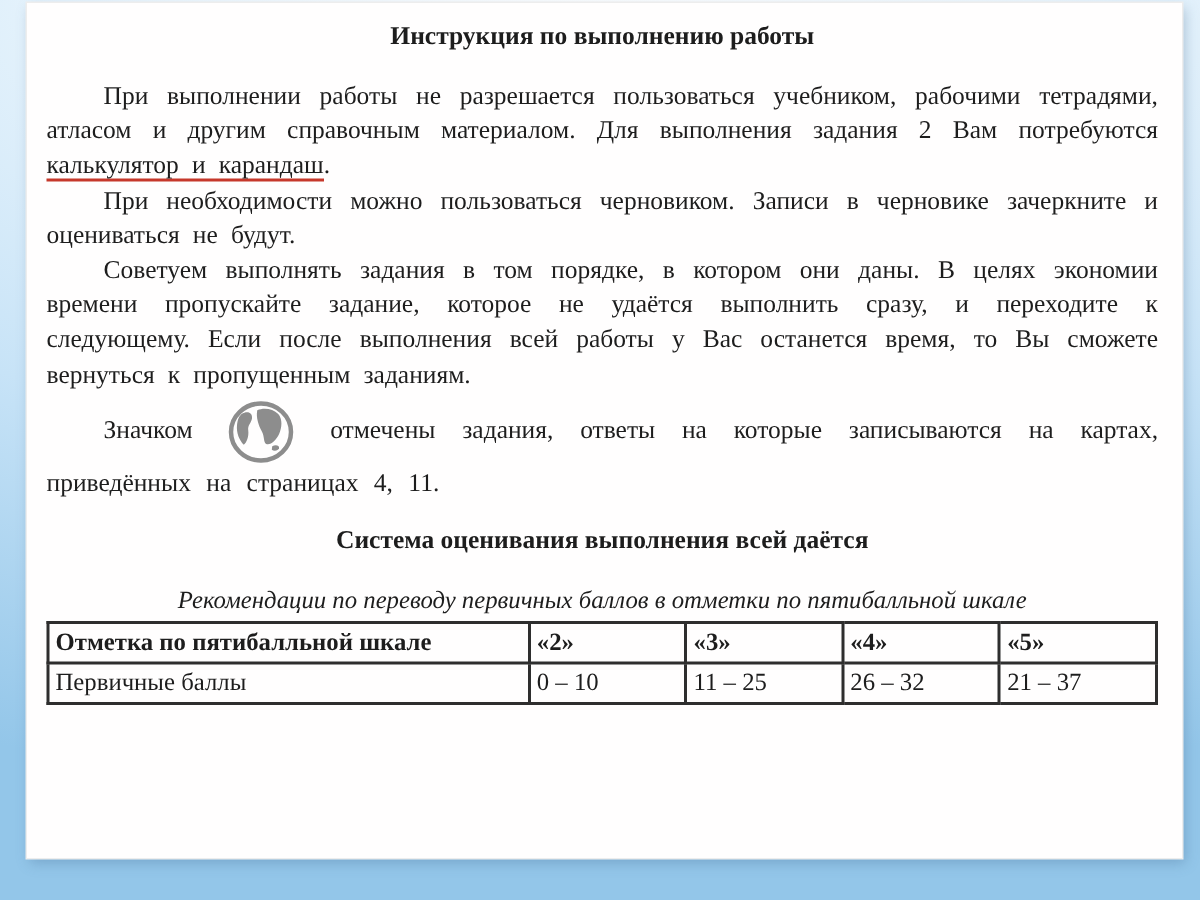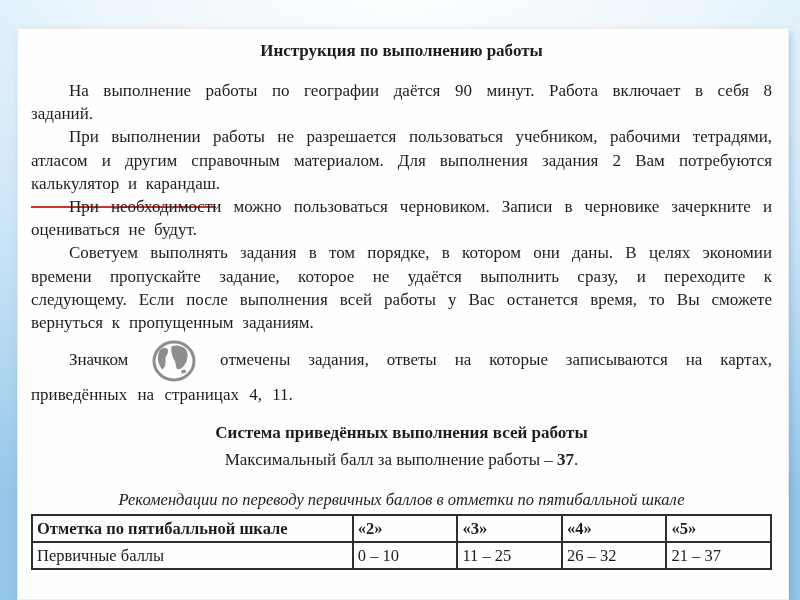--- a/index.html
+++ b/index.html
@@ -12,21 +12,21 @@
     overflow: hidden;
     position: relative;
     font-family: "Liberation Serif", "DejaVu Serif", serif;
     color: #1d1d1d;
     background:
       radial-gradient(ellipse 130% 95% at 50% -5%, #ffffff 0%, #eef7fd 28%, #c7e3f7 62%, #93c6e9 100%);
   }
   .panel {
     position: absolute;
     left: 18px;
-    top: 29px;
+    top: 2px;
     width: 770px;
     min-height: 570px;
     box-sizing: border-box;
     background: #fffefe;
     box-shadow: 0 0 0 1px #ededed, 2px 3px 8px rgba(70, 110, 150, 0.35);
     padding: 9px 16px 5px 13px;
   }
   .doc-title {
     margin: 3px 0 18px 0;
     font-size: 17px;
@@ -36,21 +36,21 @@
   p.body {
     margin: 0;
     font-size: 17px;
     line-height: 23.2px;
     text-align: justify;
     text-indent: 38px;
     word-spacing: 4.5px;
   }
   .marked {
     border-bottom: 2.5px solid #c6382b;
-    padding-bottom: 13px;
+    padding-bottom: 0;
   }
   .icon-line {
     margin: 6px 0 16px 0;
     font-size: 17px;
     line-height: 25px;
     text-align: justify;
     text-indent: 38px;
     word-spacing: 6px;
   }
   .globe {
@@ -98,43 +98,41 @@
   .col-wide { width: 45%; }
   .col-mark { width: 13.75%; }
 </style>
 </head>
 <body>
 
 <div class="panel">
 
   <h1 class="doc-title">Инструкция по выполнению работы</h1>
 
-  <p class="body">На выполнение работы по географии даётся 90 минут. Работа включает в себя 8 заданий.</p>
 
 
   <p class="body"><span>При выполнении работы не разрешается пользоваться учебником, рабочими тетрадями, атласом и другим справочным материалом. Для выполнения задания 2 Вам потребуются </span><span class="marked">калькулятор и карандаш</span><span>.</span></p>
 
   <p class="body">При необходимости можно пользоваться черновиком. Записи в черновике зачеркните и оцениваться не будут.</p>
 
   <p class="body">Советуем выполнять задания в том порядке, в котором они даны. В целях экономии времени пропускайте задание, которое не удаётся выполнить сразу, и переходите к следующему. Если после выполнения всей работы у Вас останется время, то Вы сможете вернуться к пропущенным заданиям.</p>
 
   <p class="icon-line">
     <span>Значком</span>
     <span class="globe"><svg viewBox="0 0 44 42" xmlns="http://www.w3.org/2000/svg">
       <ellipse cx="22" cy="21" rx="20" ry="19" fill="none" stroke="#8d8d8d" stroke-width="3"></ellipse>
       <path fill="#8d8d8d" d="M9 9 C13 6.5 16.5 8 16 12 C15.5 15 13 16.5 13.5 20 C14 24 12.5 28 10.5 29.5 C7.5 26.5 5.5 21.5 6 16.5 C6.4 13 7 11 9 9 Z"></path>
       <path fill="#8d8d8d" d="M19.5 6.5 C24 4.5 30 5.5 33.5 9 C36.5 12.5 36 18 34 22.5 C32 26.5 28.5 30 25.5 29 C23.5 28 24.5 24 22.5 20.5 C20.5 17 18.5 11 19.5 6.5 Z"></path>
       <path fill="#8d8d8d" d="M29.5 30.5 C31.5 29.3 34.5 29.8 34 31.8 C33.5 33.4 30.8 34 29.2 32.8 Z"></path>
     </svg></span>
     <span>отмечены задания, ответы на которые записываются на картах, приведённых на страницах 4, 11.</span>
   </p>
 
-  <h2 class="section-heading">Система приведённых выполнения всей работы</h2>
+  <h2 class="section-heading">Система оценивания выполнения всей даётся</h2>
 
-  <p class="max-score"><span>Максимальный балл за выполнение работы – </span><b>37</b><span>.</span></p>
 
   <p class="recommendation">Рекомендации по переводу первичных баллов в отметки по пятибалльной шкале</p>
 
   <table class="score-table">
     <tbody>
         <tr>
       <th class="col-wide">Отметка по пятибалльной шкале</th>
       <th class="col-mark">«2»</th>
       <th class="col-mark">«3»</th>
       <th class="col-mark">«4»</th>

